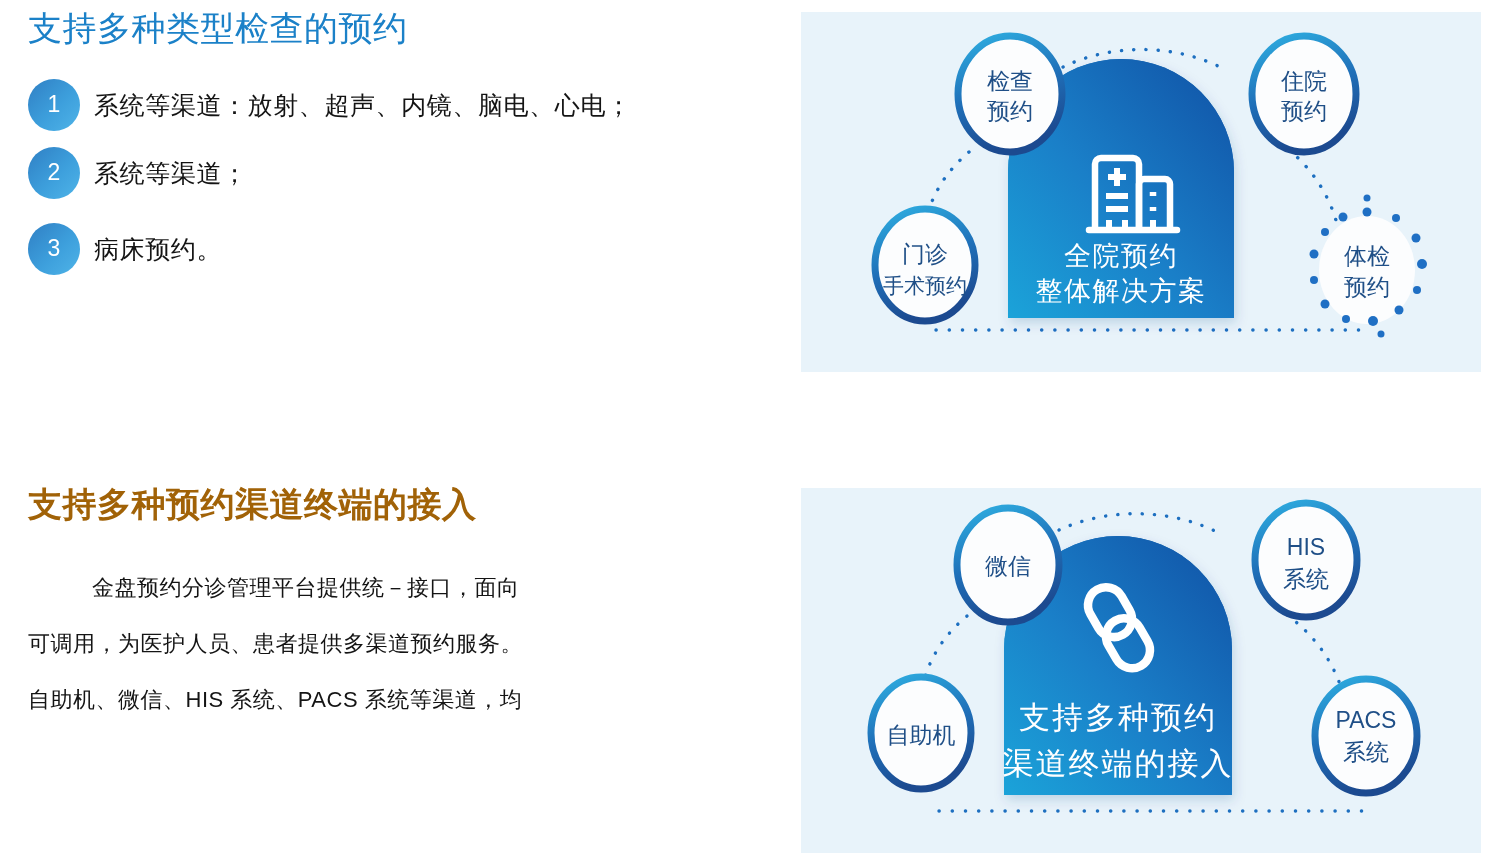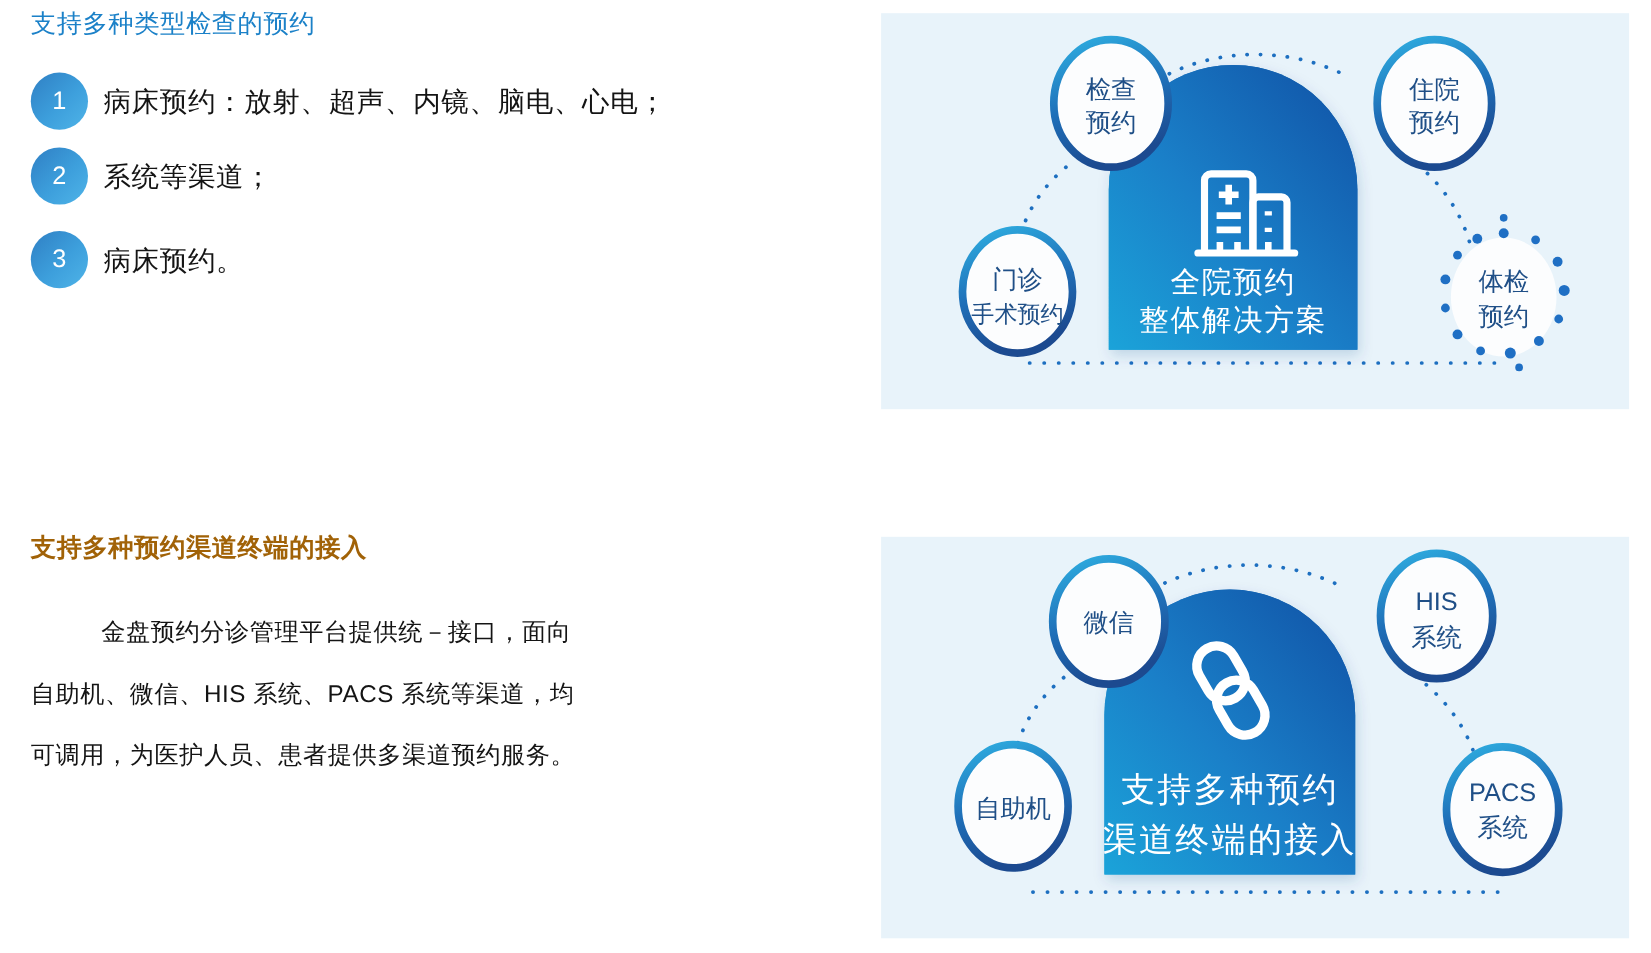--- a/index.html
+++ b/index.html
@@ -18,21 +18,21 @@
   }
 
   
   .text-block { position: absolute; }
 
   #block-top    { left: 28px; top: 8px;   width: 740px; }
   #block-bottom { left: 28px; top: 484px; width: 740px; }
 
   .heading {
     color: #1b81c8;
-    font-size: 23px;
+    font-size: 34px;
     line-height: 1.18;
     letter-spacing: 0.5px;
     white-space: nowrap;
   }
   .heading.bold { font-weight: bold; color: #a16207; }
 
   
   .num-list { margin-top: 28px; }
   .num-item {
     position: relative;
@@ -105,43 +105,43 @@
 </head>
 <body>
 
 <div class="text-block" id="block-top">
   <div class="heading">支持多种类型检查的预约</div>
 
   <div class="num-list">
 
     <div class="num-item">
       <div class="num-badge">1</div>
-      <div class="num-text">病床预约：放射、超声、内镜、脑电、心电；</div>
+      <div class="num-text">系统等渠道：放射、超声、内镜、脑电、心电；</div>
     </div>
 
     <div class="num-item gap-1">
       <div class="num-badge">2</div>
       <div class="num-text">系统等渠道；</div>
     </div>
 
     <div class="num-item gap-2">
       <div class="num-badge">3</div>
       <div class="num-text">病床预约。</div>
     </div>
 
   </div>
 </div>
 
 <div class="text-block" id="block-bottom">
   <div class="heading bold">支持多种预约渠道终端的接入</div>
 
   <div class="para">
     <div><span class="indent">金盘预约分诊管理平台提供统－接口，面向</span></div>
+    <div>可调用，为医护人员、患者提供多渠道预约服务。</div>
     <div>自助机、微信、HIS 系统、PACS 系统等渠道，均</div>
-    <div>可调用，为医护人员、患者提供多渠道预约服务。</div>
   </div>
 </div>
 
 <div class="panel" id="panel-top">
   <svg viewBox="0 0 680 360" preserveAspectRatio="none">
     <defs>
       <linearGradient id="domeGradA" x1="0" y1="1" x2="1" y2="0">
         <stop offset="0%" stop-color="#1ba3d9"></stop>
         <stop offset="45%" stop-color="#1a7fc8"></stop>
         <stop offset="100%" stop-color="#1051a5"></stop>

